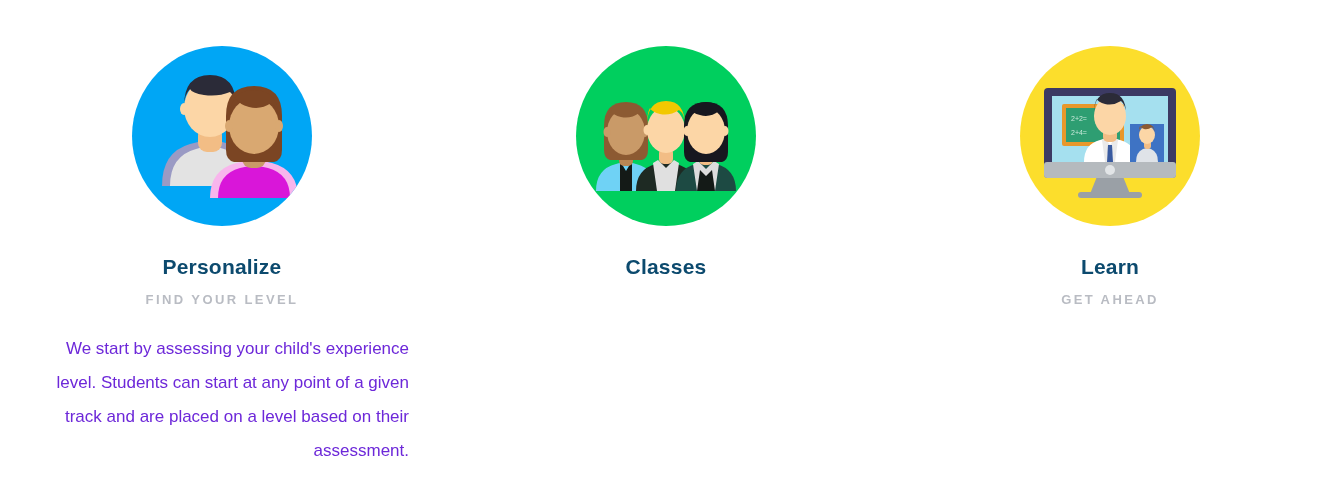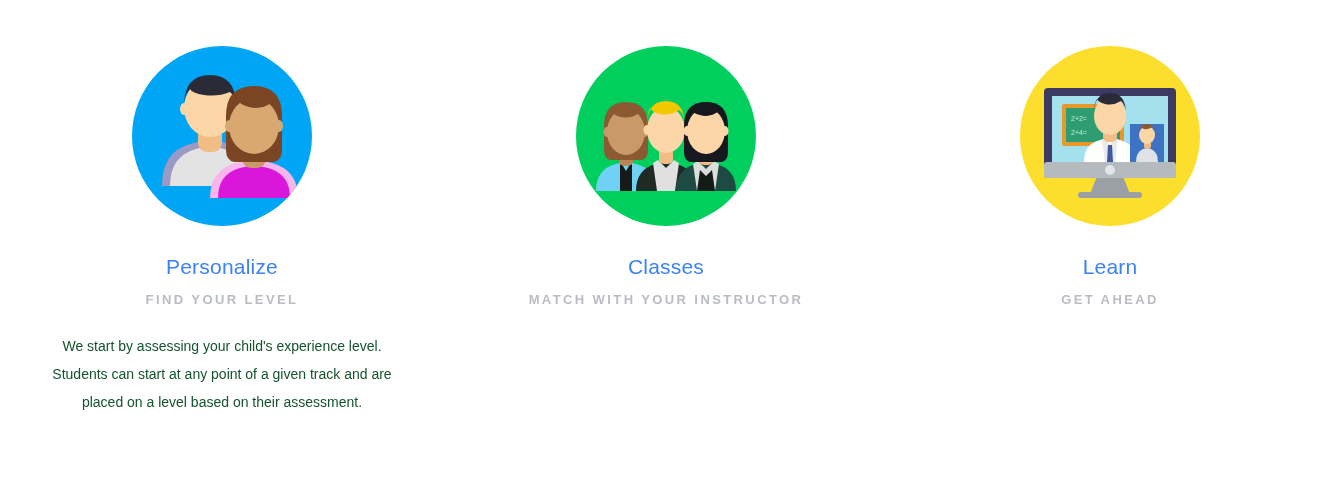--- a/index.html
+++ b/index.html
@@ -45,44 +45,44 @@
     left: 0;
     top: 0;
     width: 180px;
     height: 180px;
     display: block;
   }
 
   .feature-title {
     margin-top: 30px;
     font-size: 21px;
-    font-weight: 400;
-    color: #3b82f6;
+    font-weight: 700;
+    color: #0c4a6e;
     line-height: 1;
     letter-spacing: 0.2px;
     text-align: center;
   }
 
   .feature-kicker {
     margin-top: 16px;
     font-size: 13px;
     font-weight: 700;
     color: #b9bcc3;
     letter-spacing: 2.4px;
     text-transform: uppercase;
     text-align: center;
     line-height: 1;
   }
 
   .feature-body {
     margin-top: 26px;
-    font-size: 14px;
-    color: #14532d;
+    font-size: 17px;
+    color: #6d28d9;
     line-height: 2.0;
-    text-align: center;
+    text-align: right;
     max-width: 376px;
   }
 
   .col-1 .feature-body { max-width: 374px; }
   .col-2 .feature-body { max-width: 384px; }
   .col-3 .feature-body { max-width: 364px; }
 </style>
 </head>
 <body>
 
@@ -147,21 +147,20 @@
           <rect x="123" y="103" width="14" height="16" rx="5" fill="#f2bd85"></rect>
           <path d="M108 80 q0 -24 22 -24 q22 0 22 24 l0 26 q0 8 -6 10 l-32 0 q-6 -2 -6 -10 z" fill="#17171f"></path>
           <ellipse cx="130" cy="85" rx="19" ry="23" fill="#fcd6a6"></ellipse>
           <path d="M111 81 q0 -25 19 -25 q19 0 19 25 q0 -12 -6 -16 q-9 7 -19 4 q-8 -2 -10 -6 q-3 5 -3 18 z" fill="#17171f"></path>
           <ellipse cx="111" cy="85" rx="3.5" ry="5" fill="#fcd6a6"></ellipse>
           <ellipse cx="149" cy="85" rx="3.5" ry="5" fill="#fcd6a6"></ellipse>
         </g>
       </svg>
     </div>
     <div class="feature-title">Classes</div>
-    <div class="feature-kicker">MATCH WITH YOUR INSTRUCTOR</div>
   </div>
 
   <div class="feature-col col-3">
     <div class="icon-circle" style="background:#fcde2c;">
       <svg viewBox="0 0 180 180" xmlns="http://www.w3.org/2000/svg">
 
         <path d="M78 128 l24 0 l8 20 l-40 0 z" fill="#9aa0a6"></path>
         <rect x="58" y="146" width="64" height="6" rx="3" fill="#9aa0a6"></rect>
 
         <rect x="24" y="42" width="132" height="90" rx="4" fill="#3c3a63"></rect>

